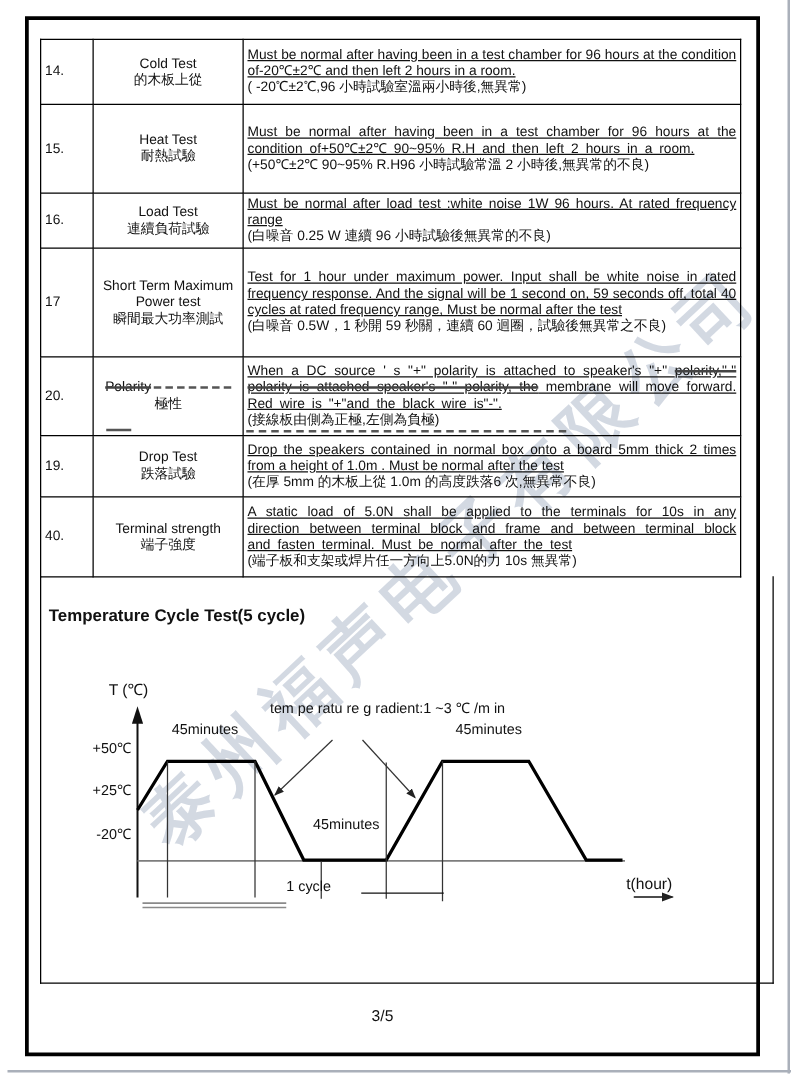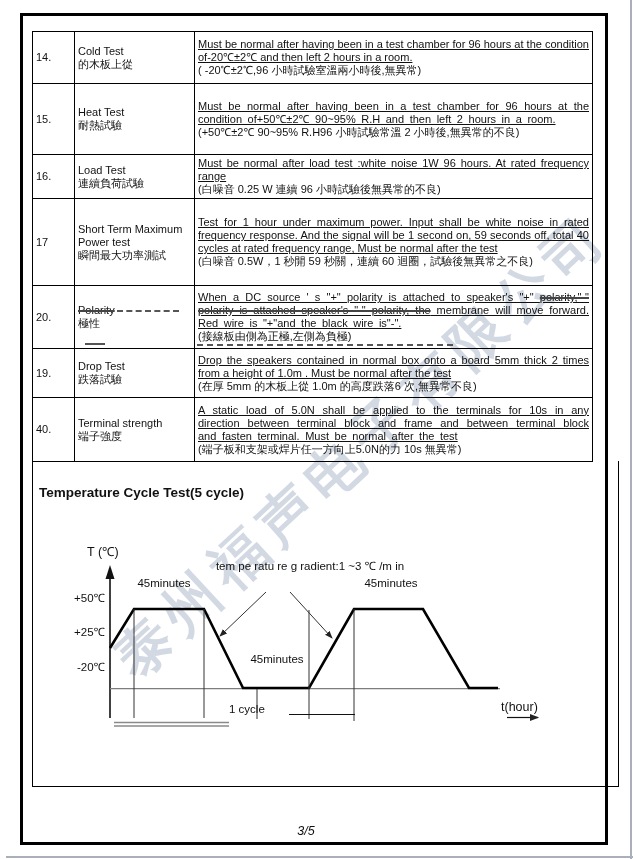--- a/index.html
+++ b/index.html
@@ -20,36 +20,36 @@
   .frame{position:absolute;left:20px;top:13px;width:588px;height:832px;border:3px solid #000;box-sizing:border-box;z-index:2;}
   table.spec{
     position:absolute;left:32px;top:31px;width:561px;z-index:3;
     border-collapse:collapse;table-layout:fixed;background:transparent;
   }
   table.spec td{
     border:1px solid #000;padding:1px 3px;vertical-align:middle;
     font-size:11px;line-height:13px;overflow:hidden;box-sizing:border-box;
   }
   td.num{text-align:left;}
-  td.name{text-align:left;position:relative;margin-left:34px;}
+  td.name{text-align:center;position:relative;margin-left:34px;}
   td.desc{vertical-align:top;position:relative;}
   .desc-en{text-align:justify;text-decoration:underline;}
   .wsp{word-spacing:2.5px;}
   .desc-cn{text-align:left;}
   .struck{text-decoration:line-through;text-decoration-color:#444;text-decoration-thickness:1.5px;}
   .dash-ext{display:inline-block;width:62px;height:0;border-top:2px dashed #555;vertical-align:middle;margin-left:2px;}
   .name-under-dash{position:absolute;left:10px;bottom:3px;width:20px;height:0;border-top:2px solid #555;}
   .desc-under-dash{position:absolute;left:2px;bottom:2px;width:256px;height:0;border-top:2px dashed #555;}
   .chart-cell{
     position:absolute;left:32px;top:461px;width:587px;height:326px;z-index:3;
     border:1px solid #000;border-top:none;box-sizing:border-box;background:transparent;
   }
   .chart-title{position:absolute;left:6px;top:24px;font-size:13.5px;font-weight:bold;}
   svg text{font-family:"Liberation Sans",sans-serif;fill:#111;}
-  .footer{position:absolute;left:0;top:824px;width:612px;text-align:center;font-size:12.5px;z-index:3;font-style:italic;}
+  .footer{position:absolute;left:0;top:806px;width:612px;text-align:center;font-size:12.5px;z-index:3;}
 </style>
 </head>
 <body>
 
 <div class="watermark">泰州福声电子有限公司</div>
 
 <div class="frame"></div>
 
 <table class="spec">
   <colgroup>

